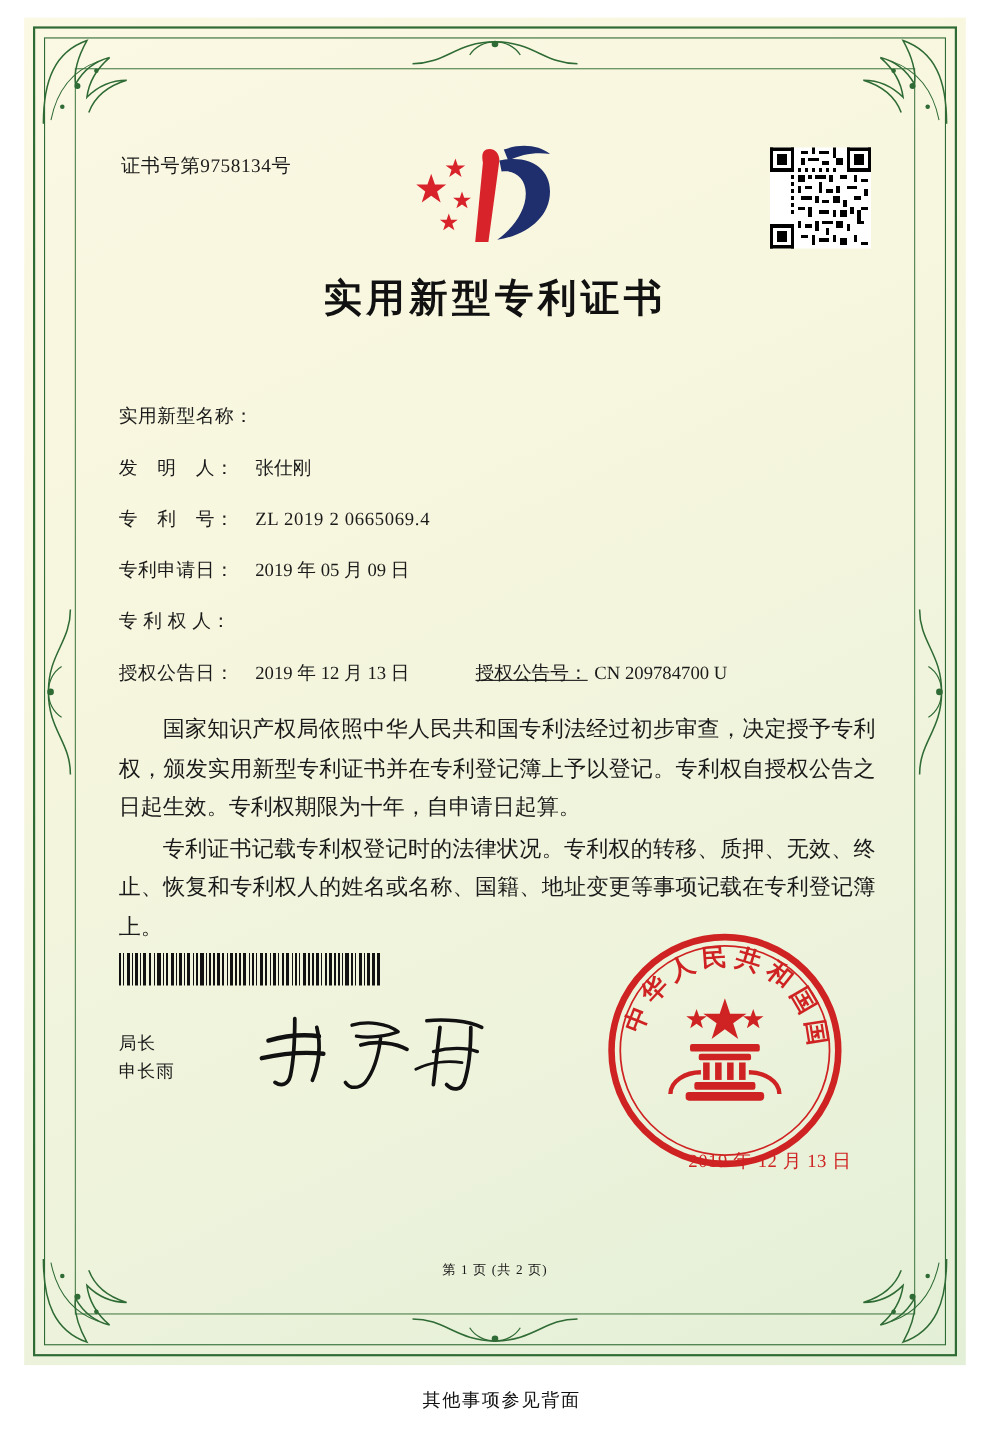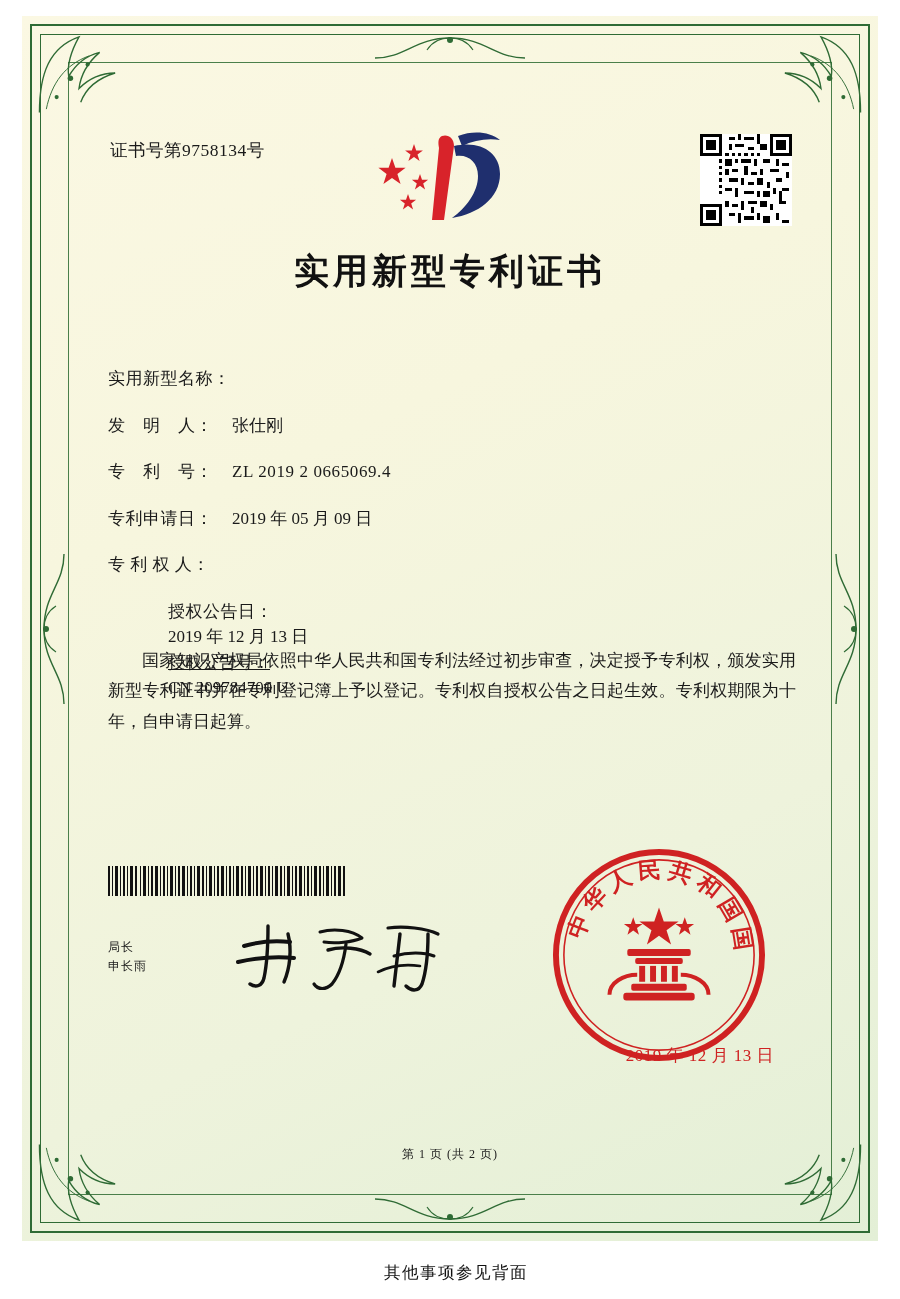--- a/index.html
+++ b/index.html
@@ -146,30 +146,29 @@
   }
   .f-value.mono {
     font-family: "Liberation Serif", serif;
     letter-spacing: 0.6px;
   }
 
   .pubrow {
     display: flex;
     align-items: baseline;
     margin-bottom: 4px;
-    flex-direction: column;
   }
   .pubrow .group2 { margin-left: 60px; text-decoration: underline; }
 
   .paragraphs {
     position: absolute;
     left: 26px;
     right: 22px;
     top: 570px;
-    font-size: 17px;
+    font-size: 20px;
     line-height: 1.78;
     text-align: justify;
   }
   .paragraphs p {
     margin: 0 0 2px 0;
     text-indent: 2em;
   }
 
   
   .barcode {
@@ -179,21 +178,21 @@
     width: 240px;
     height: 30px;
   }
   .barcode svg { display: block; width: 100%; height: 100%; }
 
   
   .director {
     position: absolute;
     left: 26px;
     top: 862px;
-    font-size: 12px;
+    font-size: 16px;
     line-height: 1.55;
     letter-spacing: 1px;
   }
 
   .signature {
     position: absolute;
     left: 146px;
     top: 840px;
     width: 230px;
     height: 80px;
@@ -454,20 +453,21 @@
       <div class="field-row pubrow">
         <span class="f-label w1">授权公告日：</span>
         <span class="f-value">2019 年 12 月 13 日</span>
         <span class="group2">授权公告号：</span>
         <span class="f-value" style="margin-left:6px">CN 209784700 U</span>
       </div>
     </div>
 
     <div class="paragraphs">
       <p>国家知识产权局依照中华人民共和国专利法经过初步审查，决定授予专利权，颁发实用新型专利证书并在专利登记簿上予以登记。专利权自授权公告之日起生效。专利权期限为十年，自申请日起算。</p>
+      <p>专利证书记载专利权登记时的法律状况。专利权的转移、质押、无效、终止、恢复和专利权人的姓名或名称、国籍、地址变更等事项记载在专利登记簿上。</p>
     </div>
 
     <div class="barcode">
       <svg viewBox="0 0 240 30" shape-rendering="crispEdges">
         <rect width="240" height="30" fill="transparent"></rect>
         <g fill="#111">
           <rect x="0" y="0" width="2" height="30"></rect>
             <rect x="4" y="0" width="1" height="30"></rect>
           <rect x="7" y="0" width="3" height="30"></rect>
             <rect x="12" y="0" width="1" height="30"></rect>

